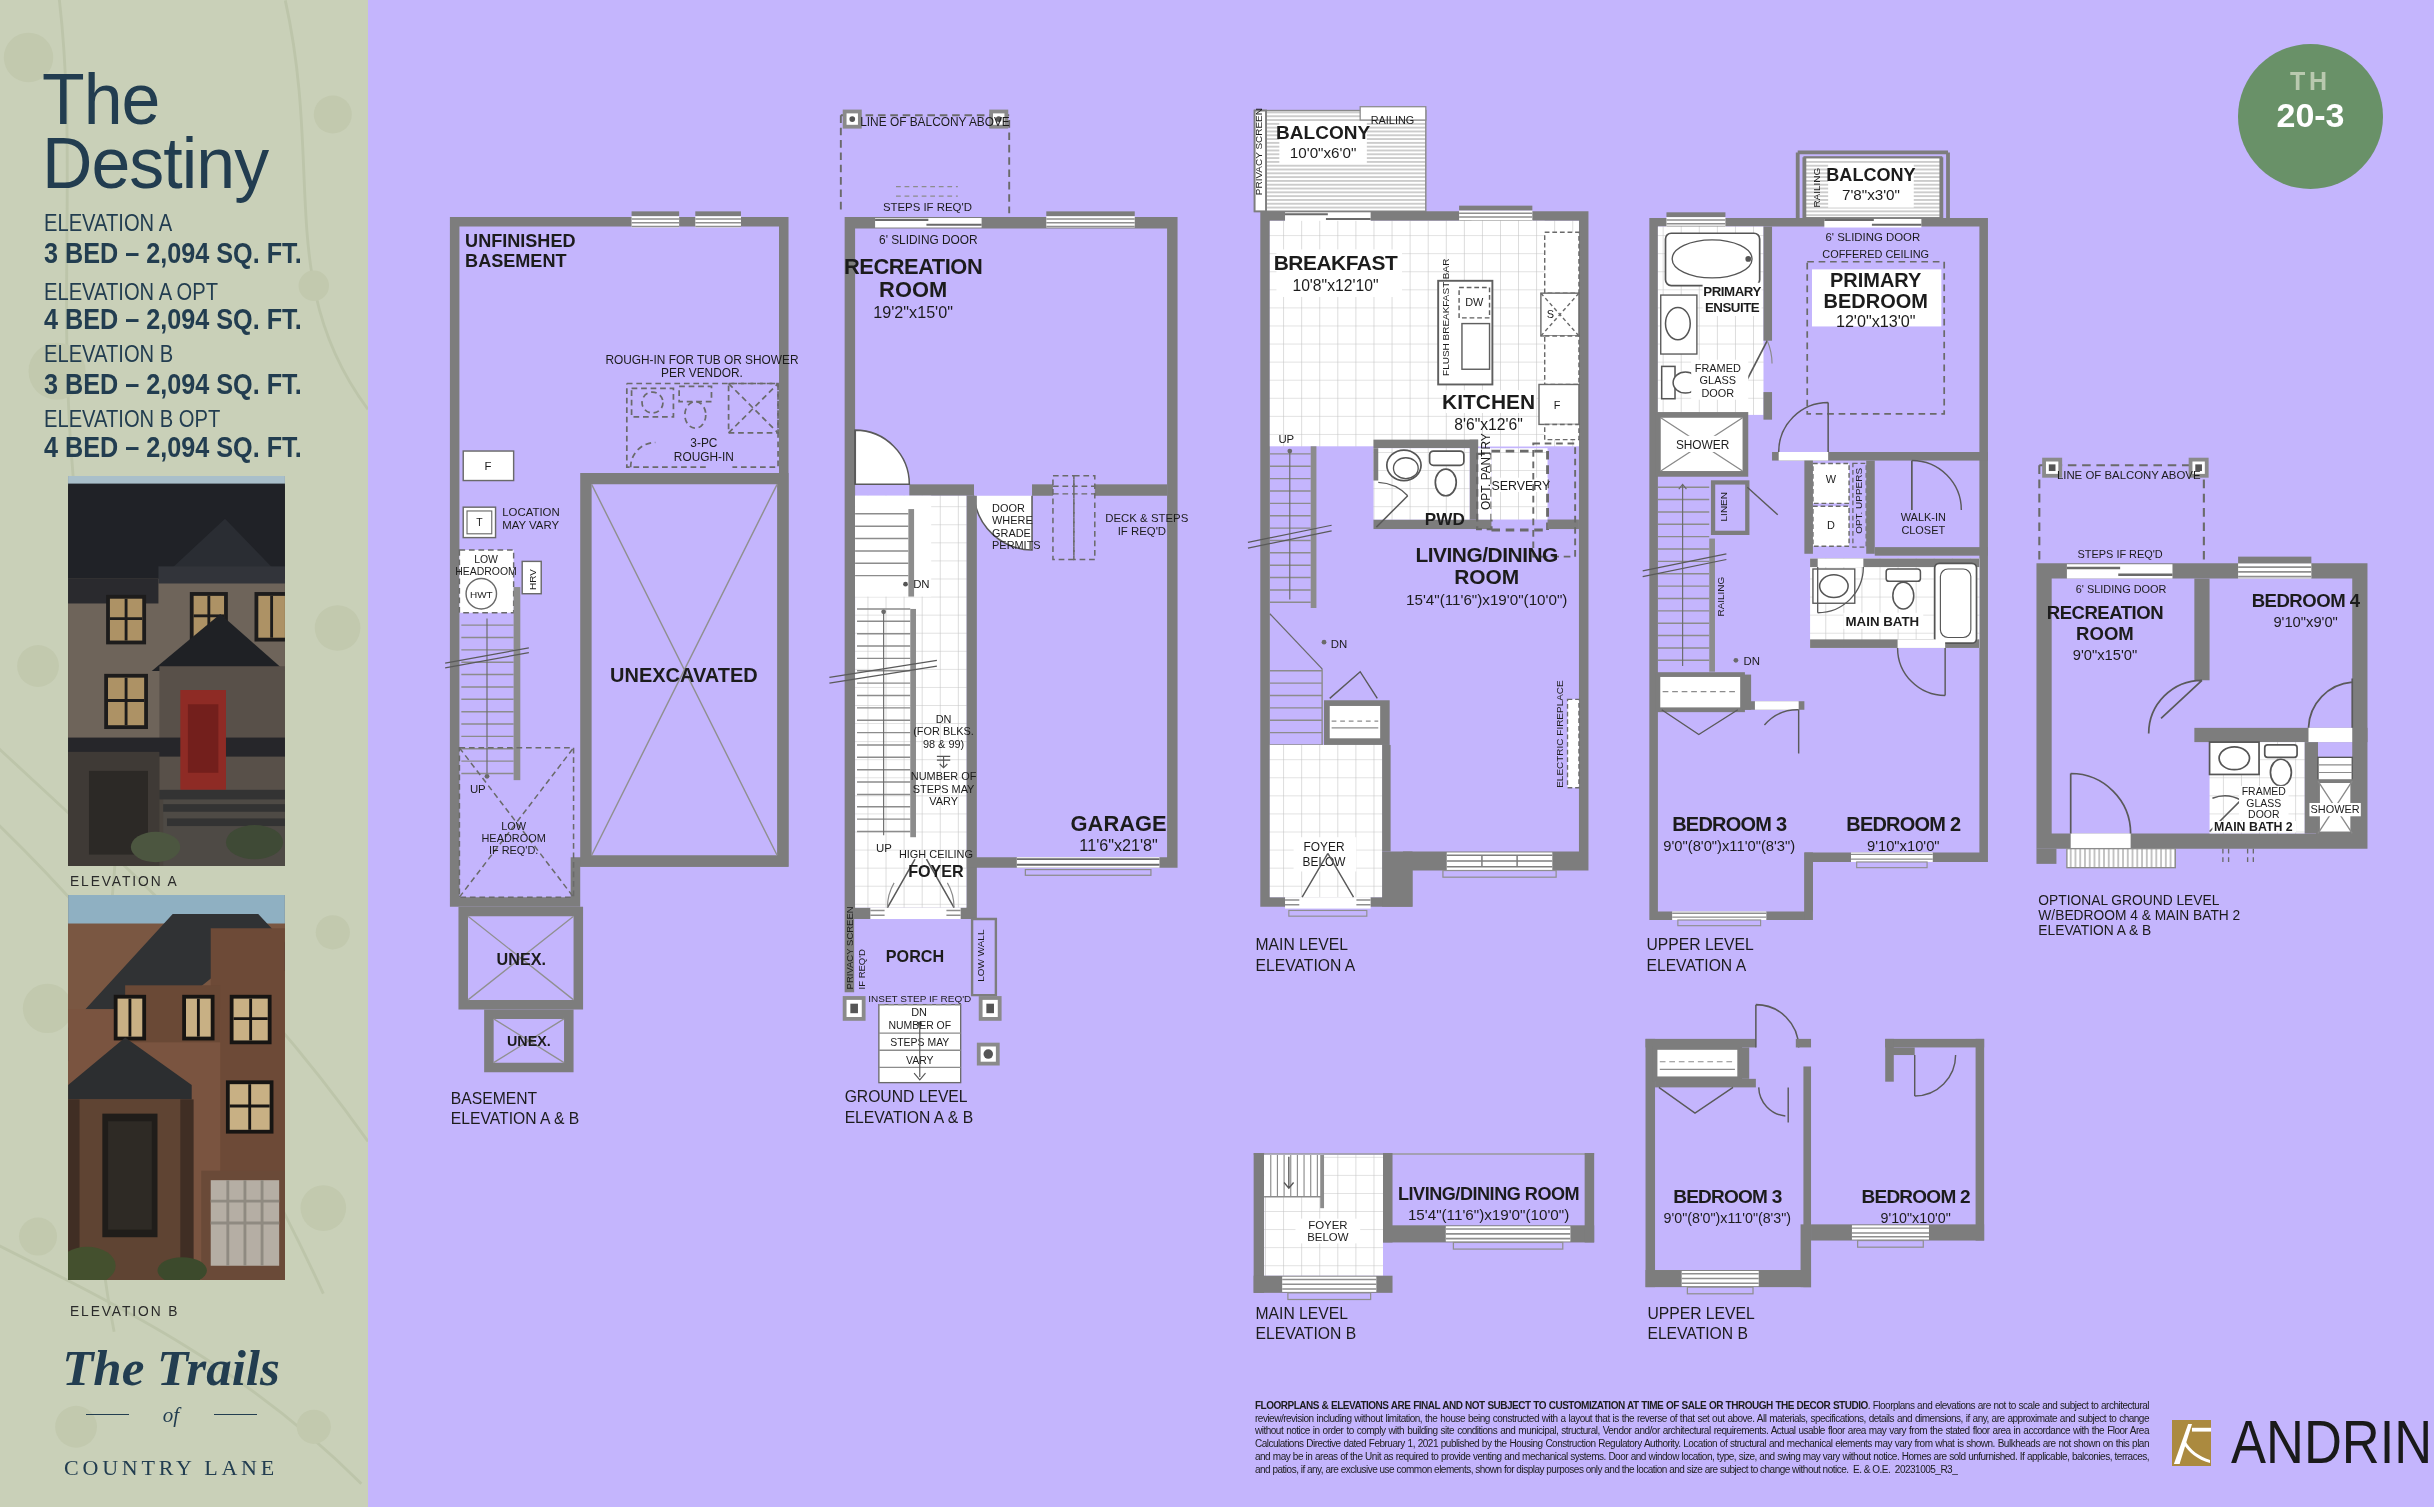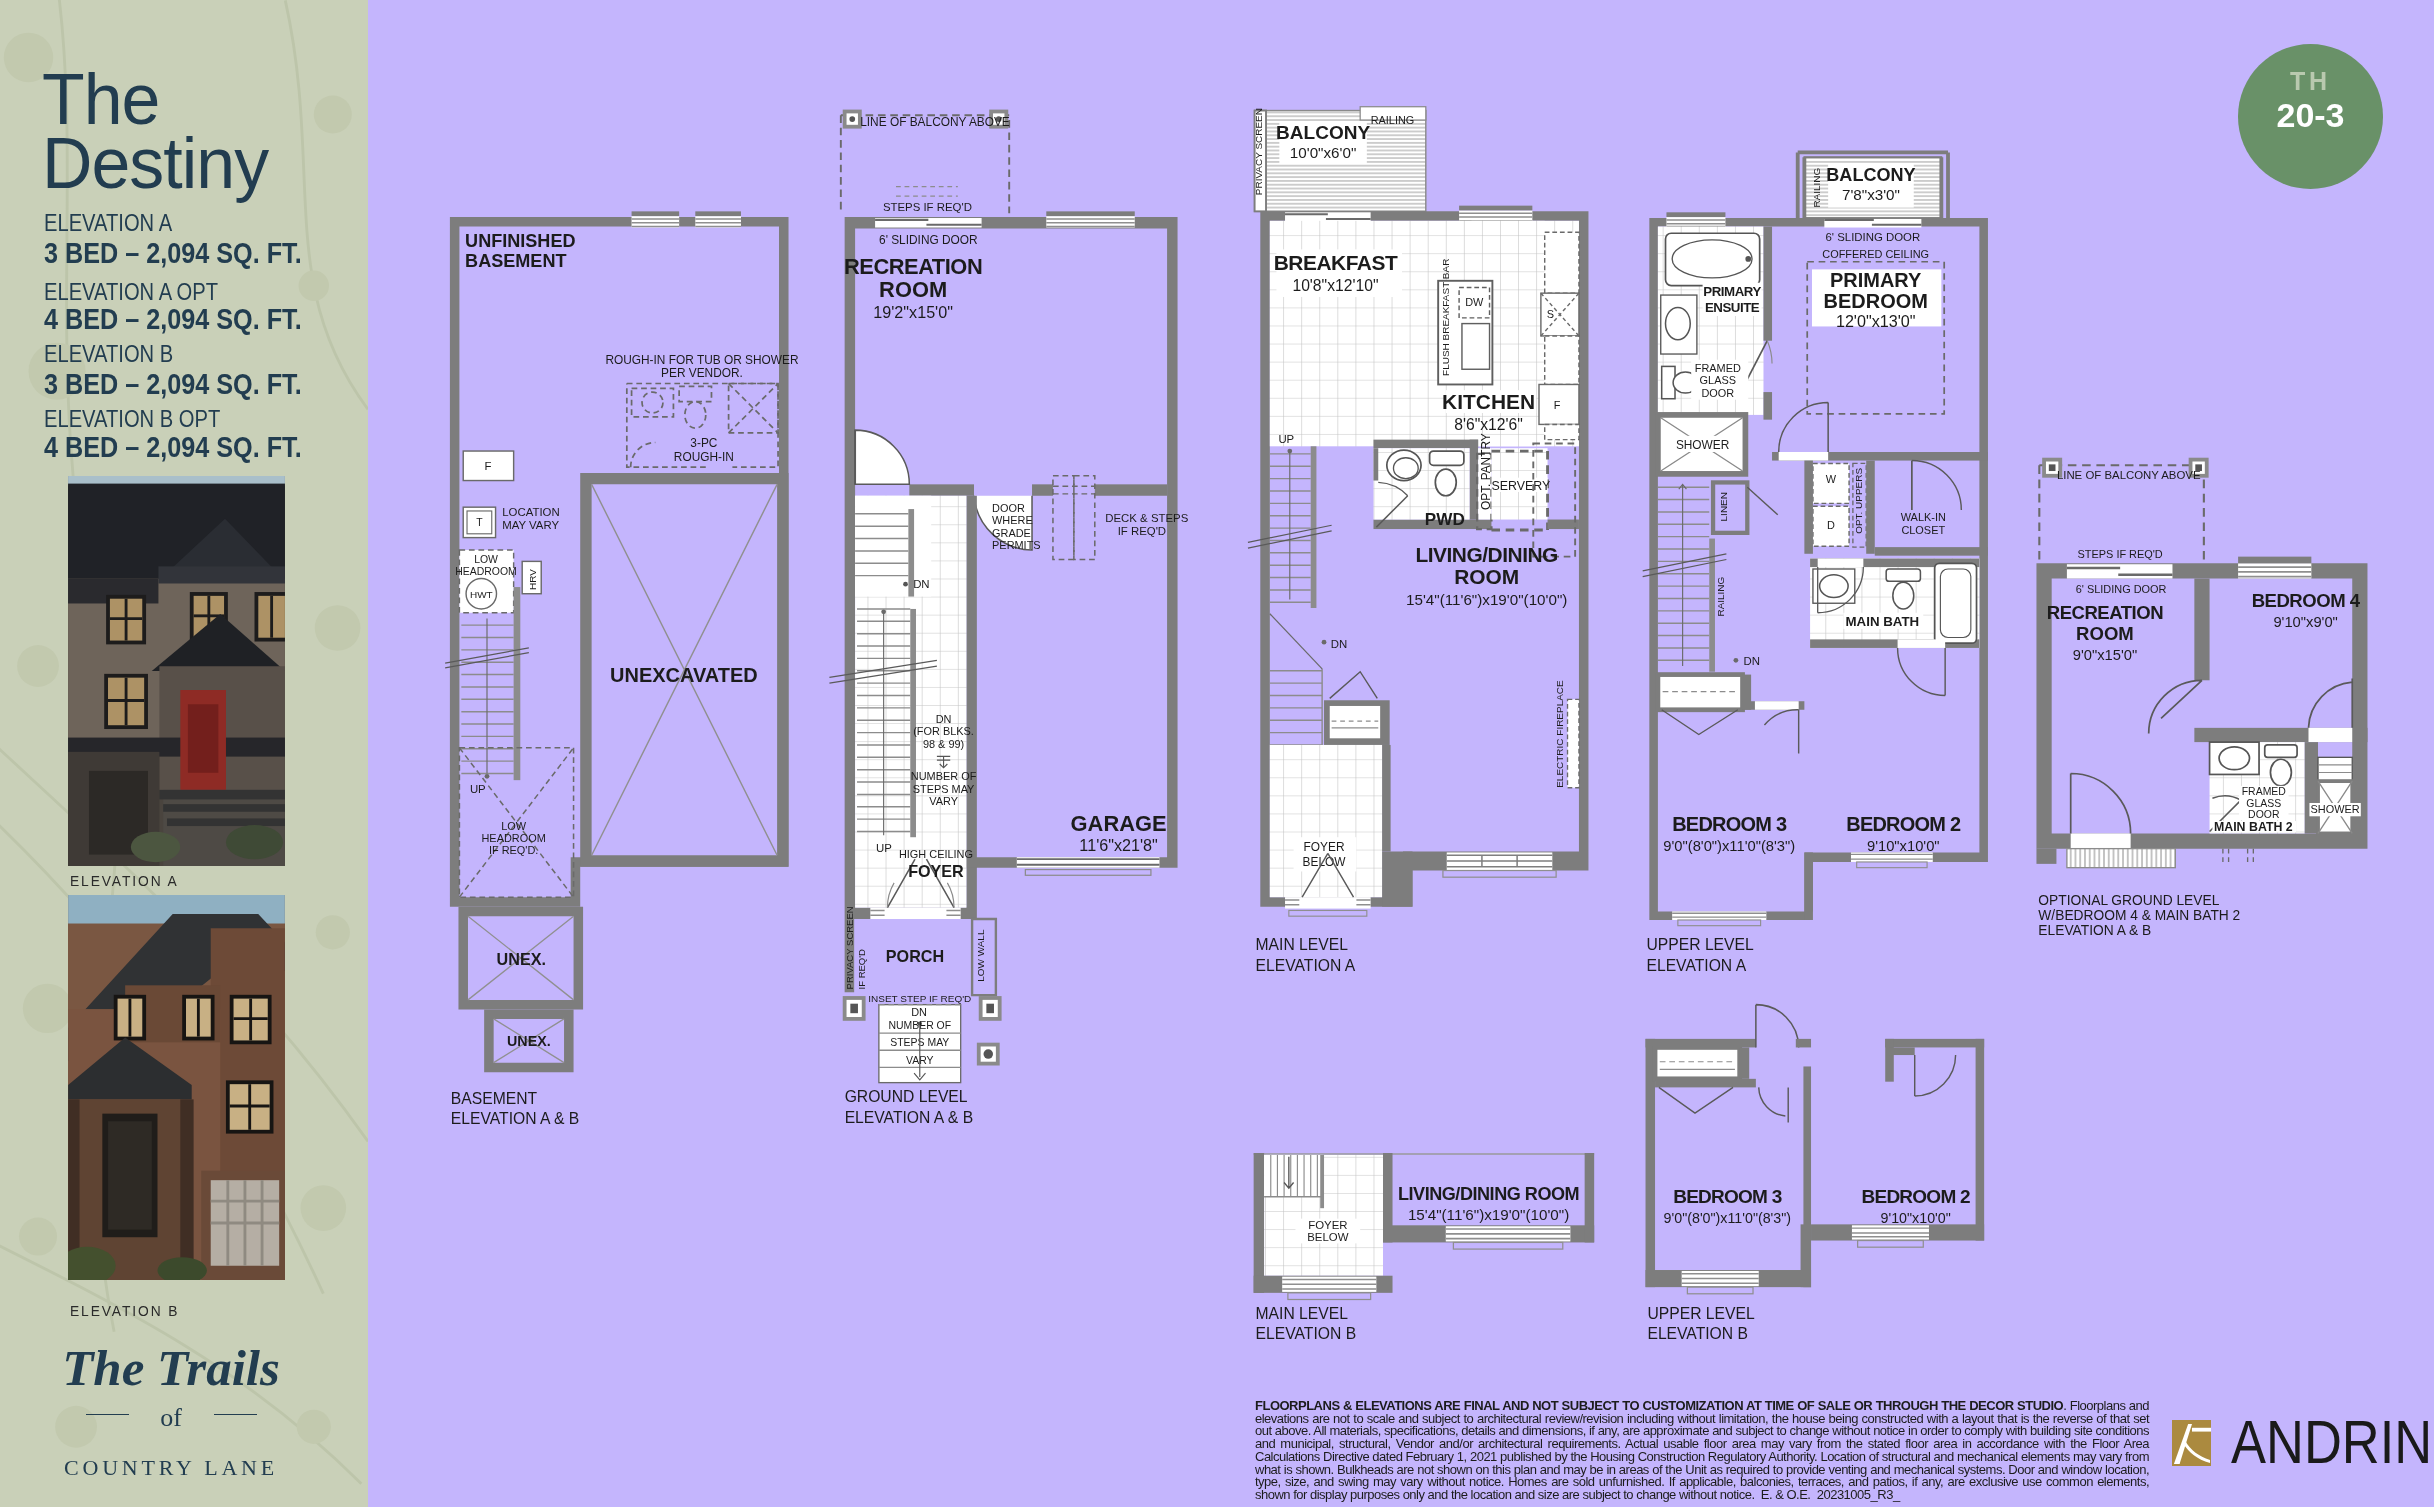--- a/index.html
+++ b/index.html
@@ -145,21 +145,21 @@
   <ellipse cx="120" cy="395" rx="26" ry="14" fill="#3c4a2c"></ellipse>
 </svg>
 </div>
 
 <div class="abs" style="left:70px;top:1304px;color:#2a2a2a;font-size:13.8px;letter-spacing:1.9px;">ELEVATION B</div>
 
 <div class="abs" style="left:57px;top:1339px;width:228px;color:#223d50;text-align:center;">
   <div style="font-size:51px;font-style:italic;font-family:'Liberation Serif',serif;font-weight:bold;text-align:center;">The Trails</div>
   <div style="margin-top:5.7px;position:relative;height:25px;">
     <span style="position:absolute;left:28.5px;top:11.4px;width:43px;border-top:1.9px solid #223d50;"></span>
-    <span style="font-size:26px;font-family:'Liberation Serif',serif;">of</span>
+    <span style="font-size:21px;font-style:italic;font-family:'Liberation Serif',serif;">of</span>
     <span style="position:absolute;right:28.5px;top:11.4px;width:43px;border-top:1.9px solid #223d50;"></span>
   </div>
   <div style="font-size:22px;letter-spacing:3.8px;font-family:'Liberation Serif',serif;margin-top:27px;">COUNTRY LANE</div>
 </div>
 
 <div class="abs" style="left:2238px;top:44px;width:145px;height:145px;border-radius:50%;background:#699168;text-align:center;">
   <div style="color:#b9c9af;font-size:25px;font-weight:bold;letter-spacing:3.8px;margin-top:23px;">TH</div>
   <div style="color:#ffffff;font-size:34px;font-weight:bold;margin-top:0px;letter-spacing:0px;">20-3</div>
 </div>
 
@@ -987,21 +987,21 @@
             <rect x="1774" y="1353" width="69" height="7" fill="none" stroke="#8f8f8f" stroke-width="1.3"></rect>
           </g>
 
   <text x="1732" y="1386" font-size="16.5">UPPER LEVEL</text>
   <text x="1732" y="1408" font-size="16.5">ELEVATION B</text>
 </g>
 
 </g>
 </svg>
 
-<div class="abs" style="left:1255px;top:1400px;width:894px;color:#1c1c1c;font-size:13px;line-height:12.7px;letter-spacing:-0.5px;text-align:justify;">
+<div class="abs" style="left:1255px;top:1400px;width:894px;color:#1c1c1c;font-size:10px;line-height:12.7px;letter-spacing:-0.5px;text-align:justify;">
 <b>FLOORPLANS &amp; ELEVATIONS ARE FINAL AND NOT SUBJECT TO CUSTOMIZATION AT TIME OF SALE OR THROUGH THE DECOR STUDIO</b>. Floorplans and elevations are not to scale and subject to architectural review/revision including without limitation, the house being constructed with a layout that is the reverse of that set out above. All materials, specifications, details and dimensions, if any, are approximate and subject to change without notice in order to comply with building site conditions and municipal, structural, Vendor and/or architectural requirements. Actual usable floor area may vary from the stated floor area in accordance with the Floor Area Calculations Directive dated February 1, 2021 published by the Housing Construction Regulatory Authority. Location of structural and mechanical elements may vary from what is shown. Bulkheads are not shown on this plan and may be in areas of the Unit as required to provide venting and mechanical systems. Door and window location, type, size, and swing may vary without notice. Homes are sold unfurnished. If applicable, balconies, terraces, and patios, if any, are exclusive use common elements, shown for display purposes only and the location and size are subject to change without notice.&nbsp; E. &amp; O.E.&nbsp; 20231005_R3_
 </div>
 
 <div class="abs" style="left:2172px;top:1420px;width:39px;height:46px;background:#ab8a3f;">
   <svg width="39" height="46" viewBox="0 0 41 48">
     <path d="M2 46 L17 4 L21 4 L8 46 Z" fill="#ffffff"></path>
     <path d="M14 22 C20 32, 28 38, 40 42 L40 45 C26 41, 18 34, 12 25 Z" fill="#ffffff"></path>
     <rect x="21" y="8" width="20" height="4" fill="#ffffff"></rect>
   </svg>
 </div>

